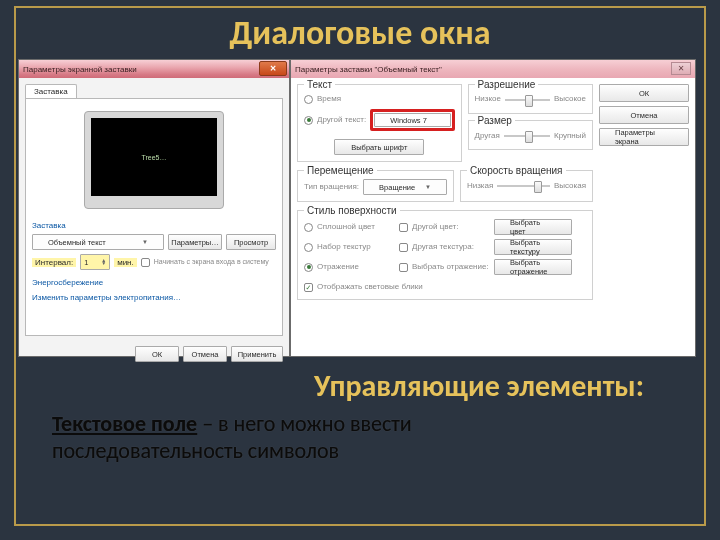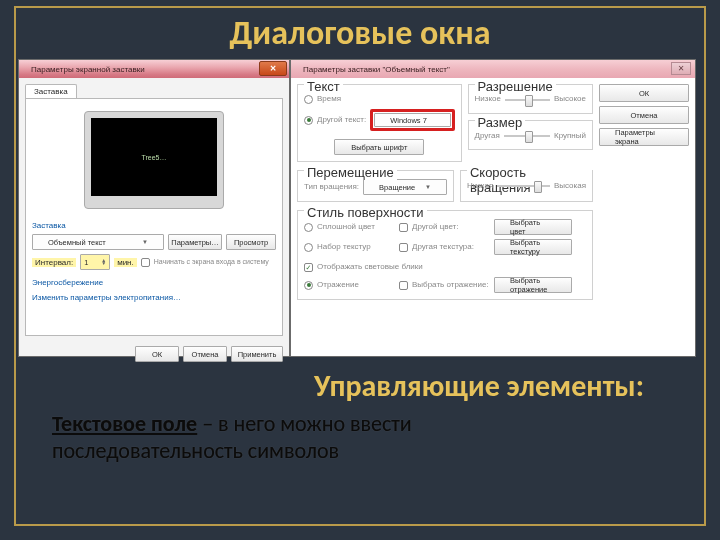--- a/index.html
+++ b/index.html
@@ -34,21 +34,21 @@
     border: 1px solid #6b6b6b;
     font-size: 8px;
     color: #2a2a2a;
     position: relative;
   }
   .dlg1 { width: 272px; height: 298px; }
   .titlebar {
     height: 18px;
     background: linear-gradient(#f7cfd5,#eaa8b0 40%,#d77a86 80%,#cf6b78);
     display: flex; align-items: center;
-    padding: 0 12px;
+    padding: 0 4px;
     color: #3a2022;
     font-size: 8px;
     position: relative;
   }
   .close-btn {
     position: absolute; right: 2px; top: 1px;
     width: 28px; height: 15px;
     background: linear-gradient(#e07a4a,#c74818);
     border: 1px solid #8b3a1a;
     border-radius: 2px;
@@ -79,21 +79,21 @@
     border-radius:1px;
   }
   .btn { background:linear-gradient(#fefefe,#e8e8e8); justify-content:center; }
   .combo { justify-content:space-between; }
   .chev { font-size:6px; color:#666; }
   .spin { width:30px; justify-content:space-between; }
   .faded { color:#898989; filter: blur(0.3px); line-height:1.5; }
   .link { color:#0a57a4; filter: blur(0.3px); }
   .bottom-btns { display:flex; gap:4px; justify-content:flex-end; padding:4px 6px 6px 0; }
   .fieldset { border:1px solid #d0d0d0; margin:2px 0 6px 0; padding:4px 6px 6px 6px; position:relative; }
-  .fieldset-legend { position:absolute; top:-6px; left:6px; background:#fff; padding:0 3px; font-size:13px; color:#333; filter: blur(0.3px);}
+  .fieldset-legend { position:absolute; top:-6px; left:6px; background:#fff; padding:0 3px; font-size:10px; color:#333; filter: blur(0.3px); text-align: center;}
   
   .dlg2 { width: 406px; height: 298px; }
   .dlg2 .titlebar { background: linear-gradient(#f7cfd5,#eeb7bf 50%,#e8a7b2); }
   .dlg2 .close-sm {
     position:absolute; right:4px; top:2px; width:20px; height:13px;
     background:linear-gradient(#edd0d5,#dfadb5);
     border:1px solid #b58a92; color:#6a4248;
     display:flex;align-items:center;justify-content:center; font-size:8px;
   }
   .dlg2-body { background:#fff; padding:4px 6px 6px 6px; height: calc(100% - 18px); position:relative; }
@@ -282,30 +282,30 @@
               <span class="faded" style="width:78px">Другой цвет:</span>
               <div class="btn" style="width:78px">Выбрать цвет</div>
             </div>
             <div class="row">
               <span class="radio"></span>
               <span class="faded" style="width:78px">Набор текстур</span>
               <span class="check"></span>
               <span class="faded" style="width:78px">Другая текстура:</span>
               <div class="btn" style="width:78px">Выбрать текстуру</div>
             </div>
-            <div class="row" style="margin-top:6px">
-              <span class="check sel"></span>
-              <span class="faded">Отображать световые блики</span>
-            </div>
             <div class="row">
               <span class="radio sel"></span>
               <span class="faded" style="width:78px">Отражение</span>
               <span class="check"></span>
               <span class="faded" style="width:78px">Выбрать отражение:</span>
               <div class="btn" style="width:78px">Выбрать отражение</div>
+            </div>
+            <div class="row" style="margin-top:6px">
+              <span class="check sel"></span>
+              <span class="faded">Отображать световые блики</span>
             </div>
           </div>
         </div>
       </div>
     </div>
 
   </div>
 
   <div class="caption1">Управляющие элементы:</div>
   <div class="txtblock">

